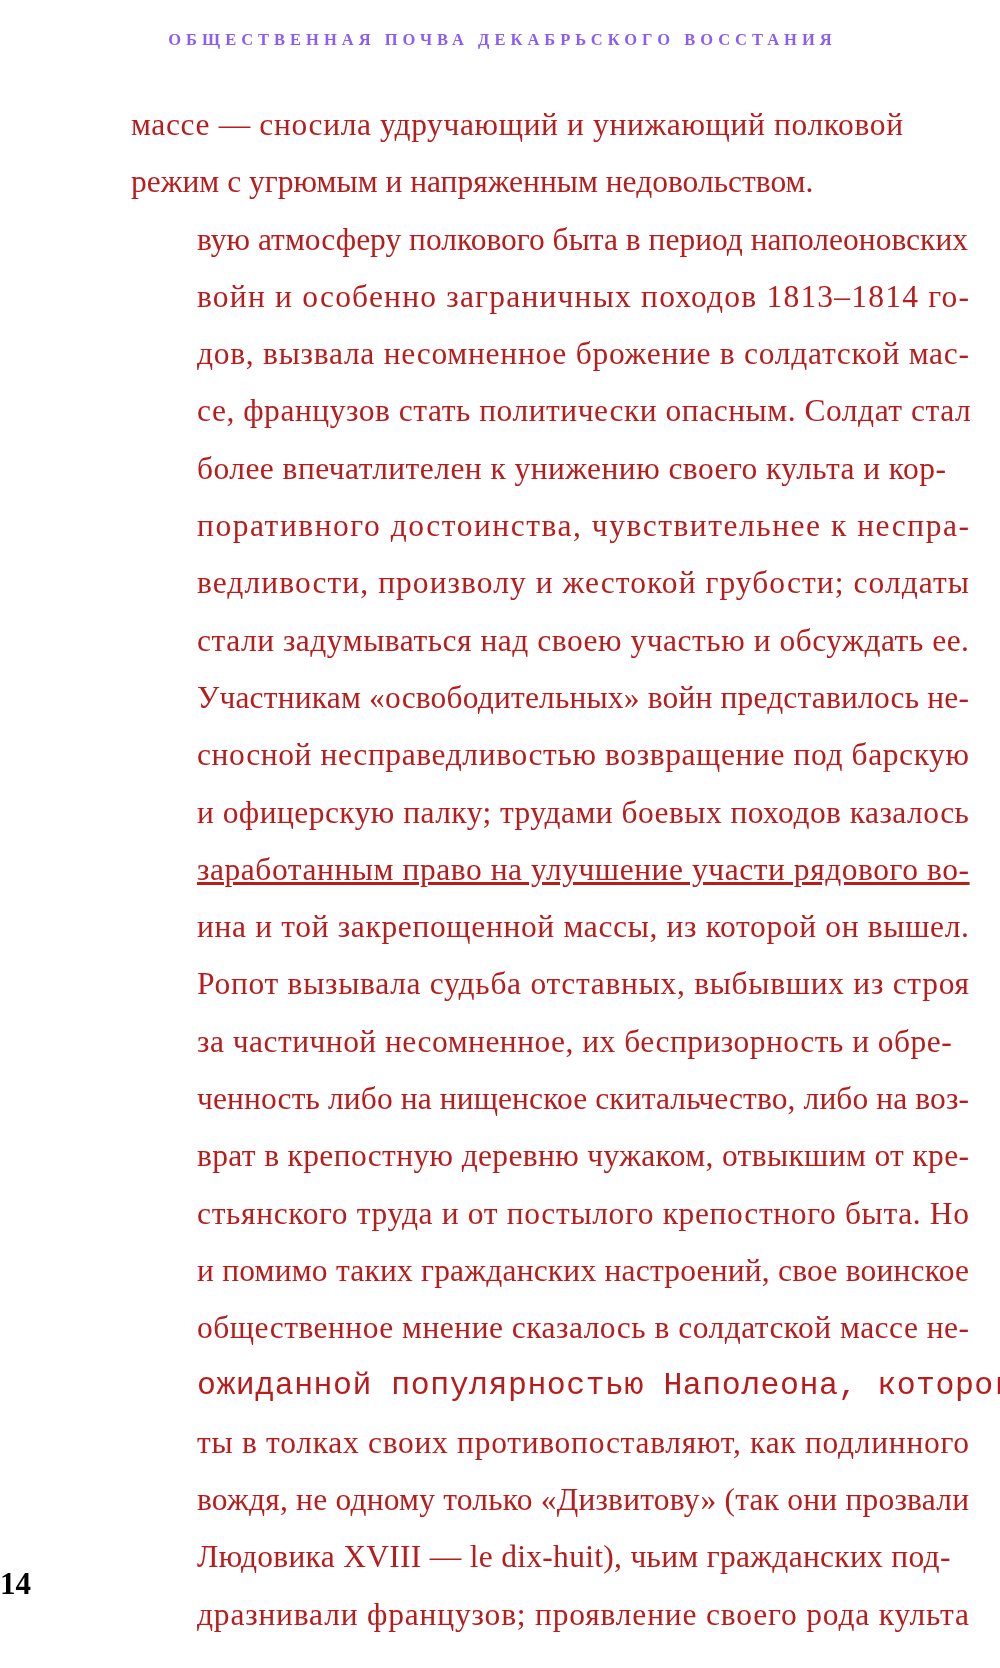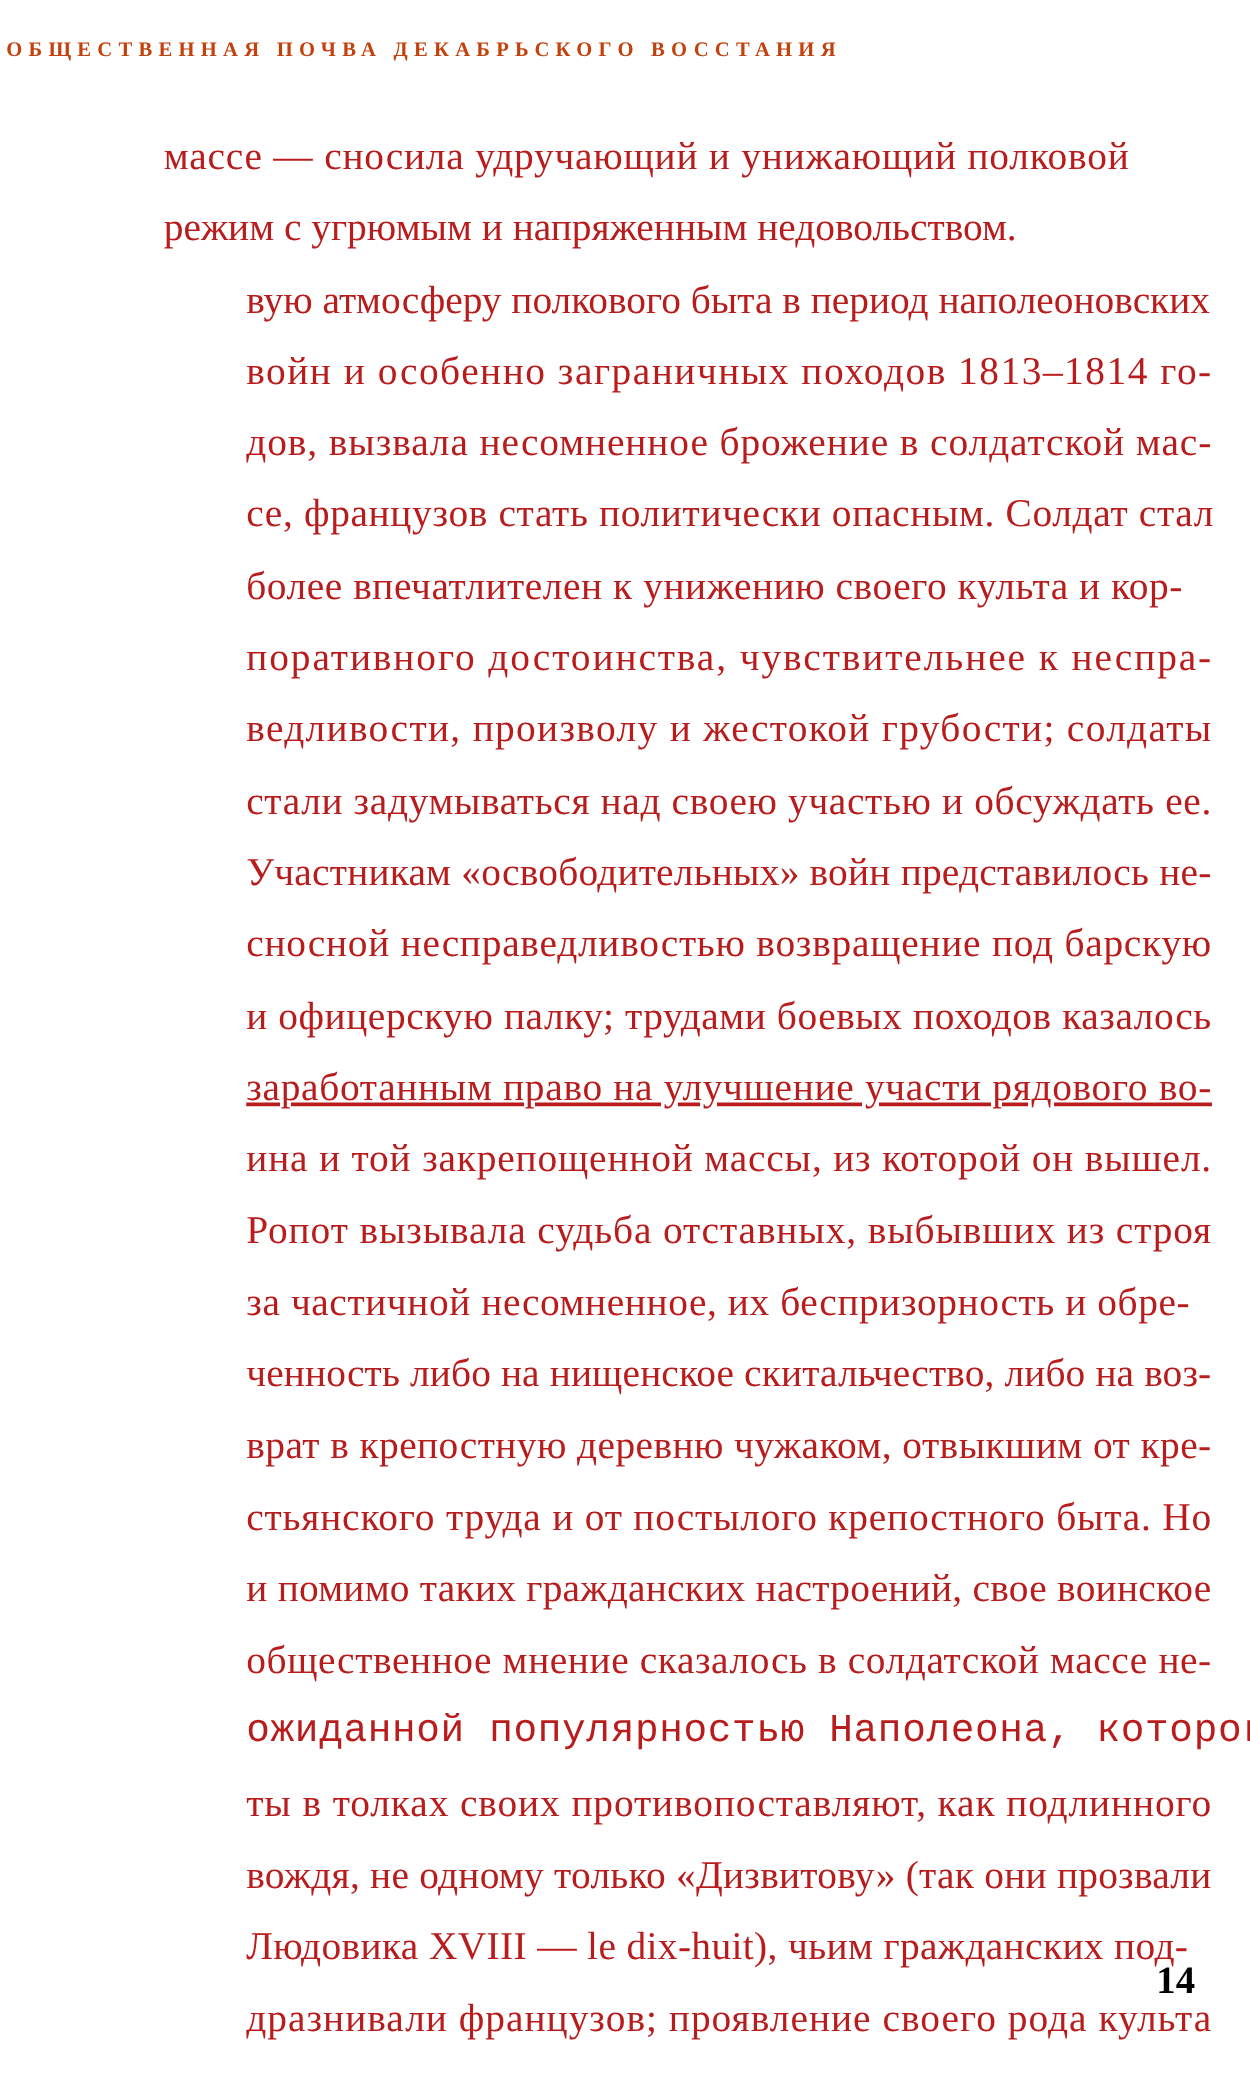--- a/index.html
+++ b/index.html
@@ -16,26 +16,27 @@
     font-family: "Liberation Serif", "DejaVu Serif", serif;
     color: #0b0b0b;
   }
 
   
   .running-header {
     position: absolute;
     top: 30px;
     left: 0;
     width: 1000px;
+    text-align: center;
     font-family: "Liberation Serif", "DejaVu Serif", serif;
     font-size: 16.5px;
     font-weight: 700;
     letter-spacing: 5.0px;
     text-indent: 5.0px;
-    color: #c2410c;
+    color: #8b5cf6;
     white-space: nowrap;
   }
 
   
   .textblock {
     position: absolute;
     left: 131px;
     top: 96px;
     width: 772px;
   }
@@ -63,21 +64,21 @@
   .para .ln.last {
     text-align-last: left;
   }
 
   
   .folio {
     position: absolute;
     left: 0;
     top: 1566px;
     width: 956px;
-    text-align: right;
+    text-align: left;
     font-size: 31px;
     font-weight: 700;
     color: #000000;
   }
 </style>
 </head>
 <body>
 
 <div class="page">
 

